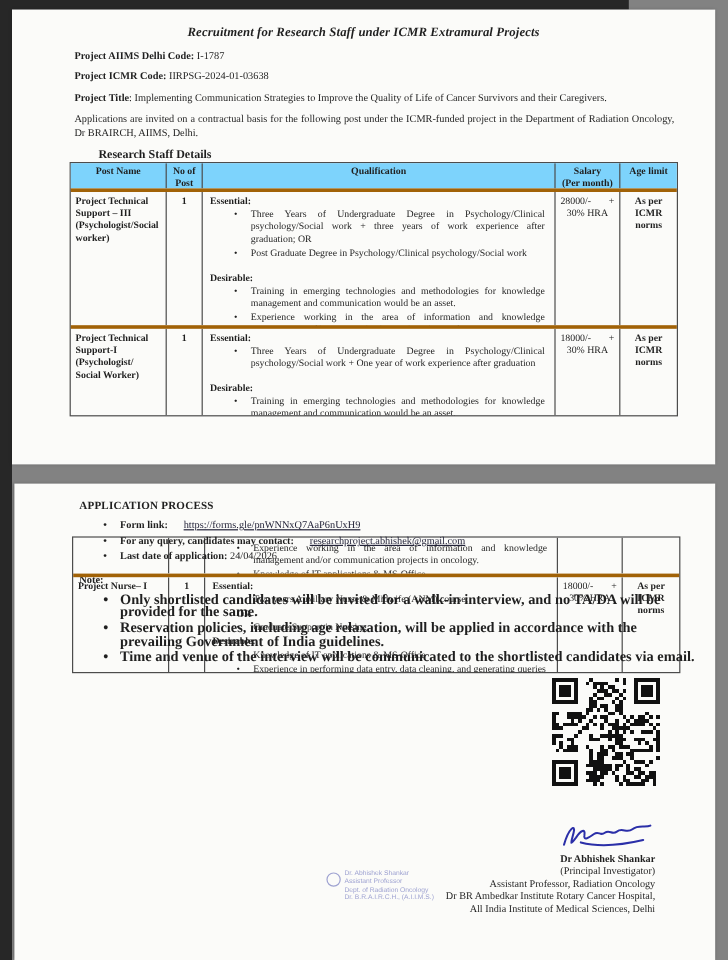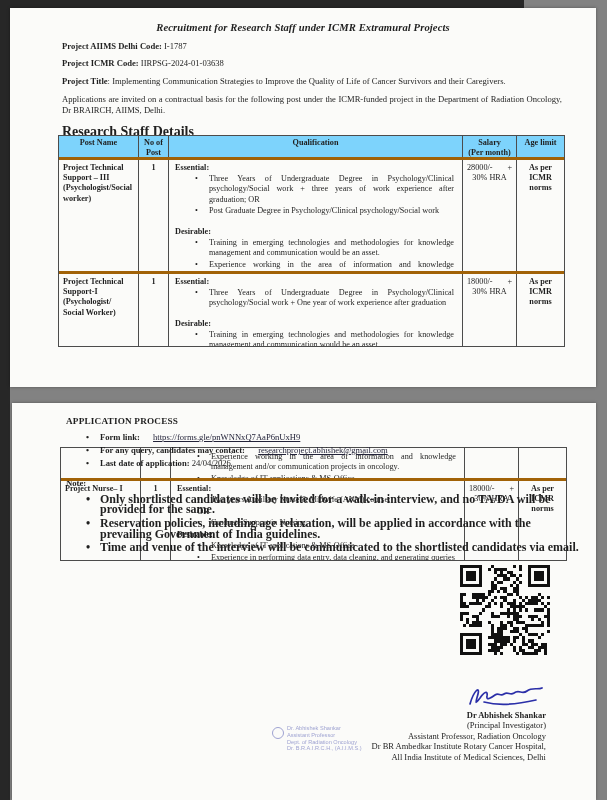--- a/index.html
+++ b/index.html
@@ -10,21 +10,21 @@
   #strip-left{left:0;top:0;width:10px;height:800px;}
   .page{position:absolute;background:#fbfbf9;box-shadow:0 0 3px rgba(0,0,0,.35);}
   #page1{left:10px;top:8px;width:586px;height:379px;}
   #page2{left:12px;top:403px;width:584px;height:397px;}
 
   .title{text-align:center;font-weight:bold;font-size:10.6px;margin:14px 30px 0 30px;letter-spacing:.1px;font-style:italic;}
   .meta{margin:0 34px 0 52px;font-size:8.6px;}
   .meta p{margin:7.5px 0 0 0;}
   .blb{font-weight:bold;}
   .intro{margin:8px 34px 0 52px;font-size:8.6px;line-height:1.32;text-align:justify;}
-  .section{font-weight:bold;font-size:14px;margin:8px 0 0 52px;}
+  .section{font-weight:bold;font-size:10px;margin:8px 0 0 72px;}
 
   .dtable{position:absolute;left:48px;width:505px;border:1px solid #4c4c4c;font-size:8.2px;line-height:10.2px;}
   #table1{top:127px;}
   #table2{top:44px;}
   .trow{display:flex;border-top:3px solid #a16207;overflow:hidden;}
   .trow:first-child{border-top:none;}
   .cell{border-left:1px solid #4c4c4c;box-sizing:border-box;padding:3px 4px;overflow:hidden;}
   .cell:first-child{border-left:none;}
   .c-post{width:79px;font-weight:bold;}
   .c-no{width:30px;font-weight:bold;text-align:center;}

